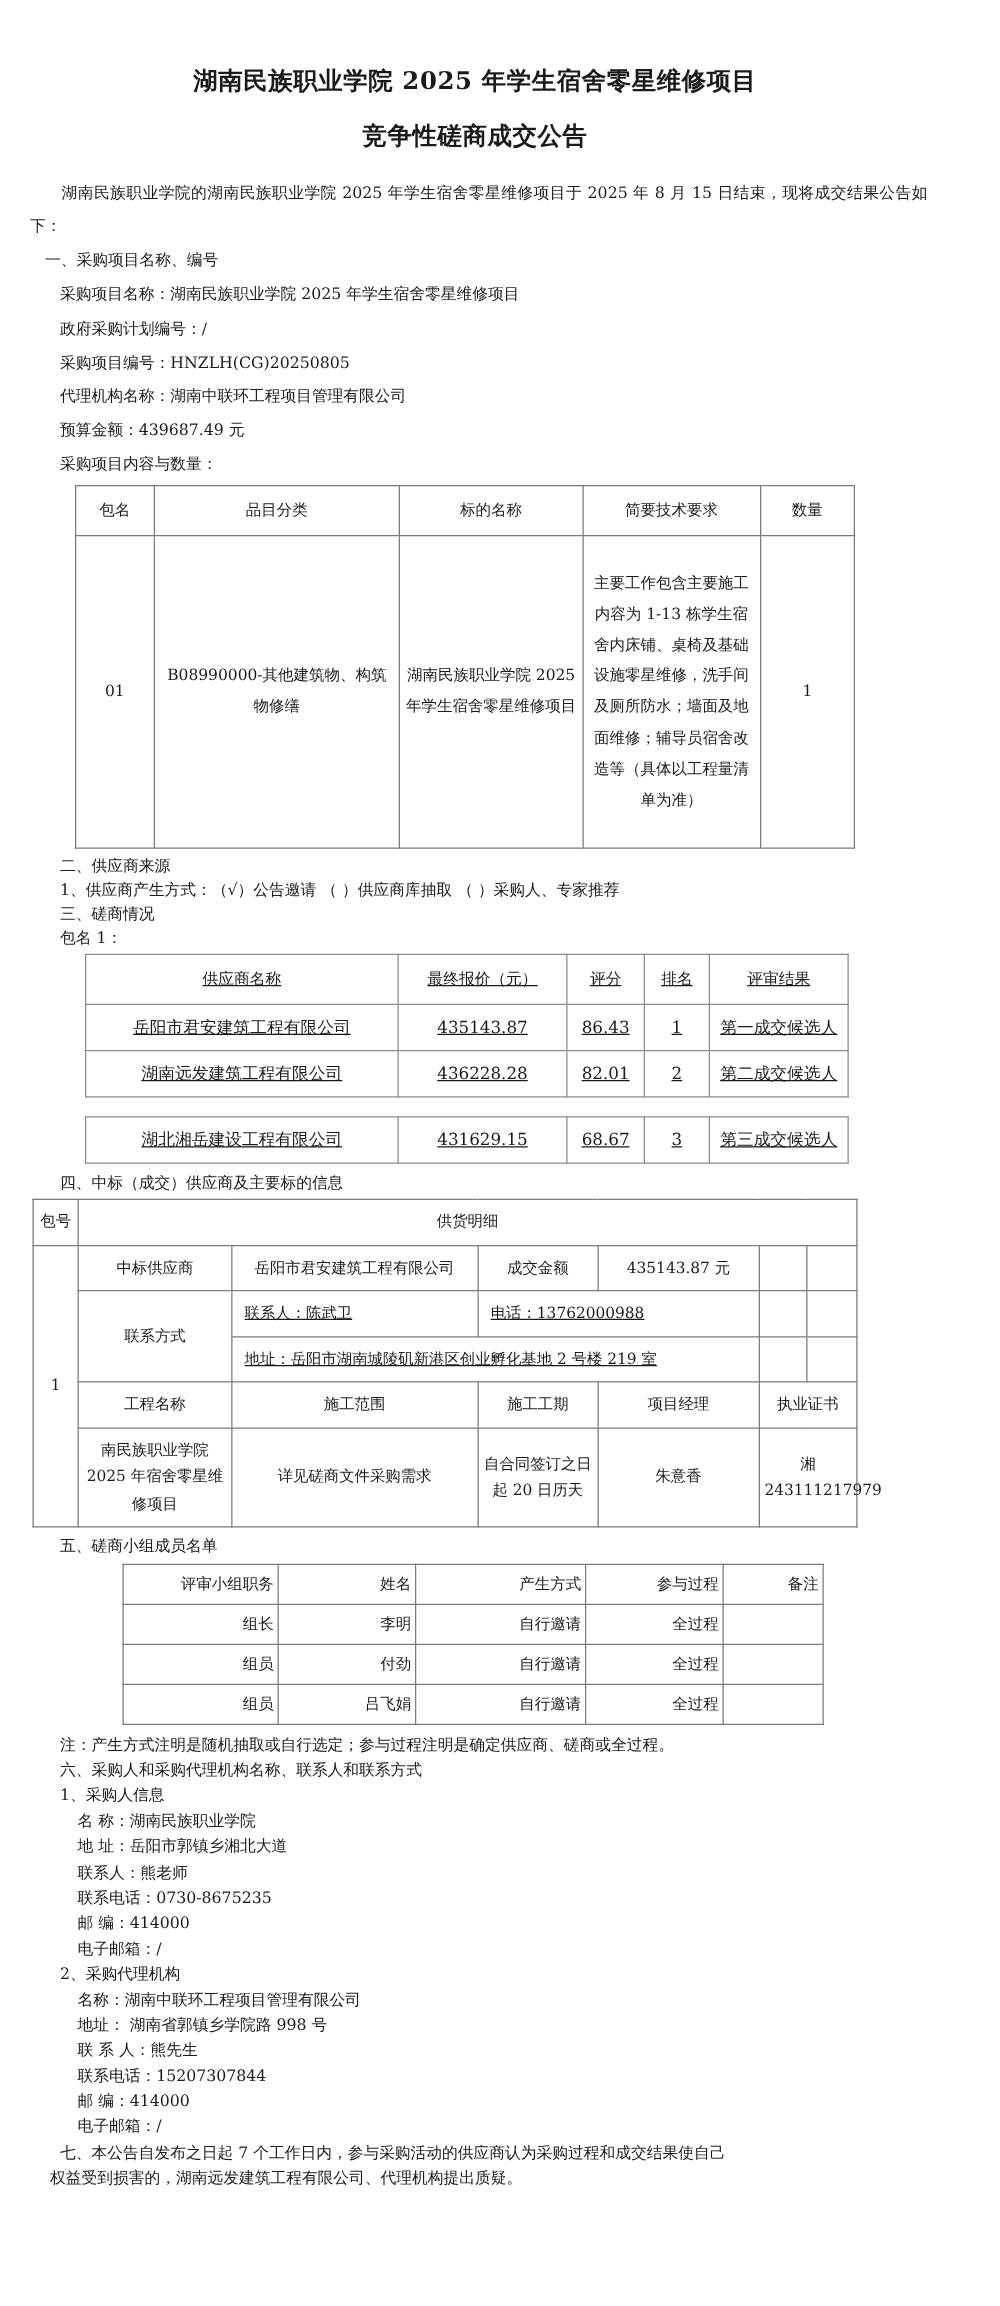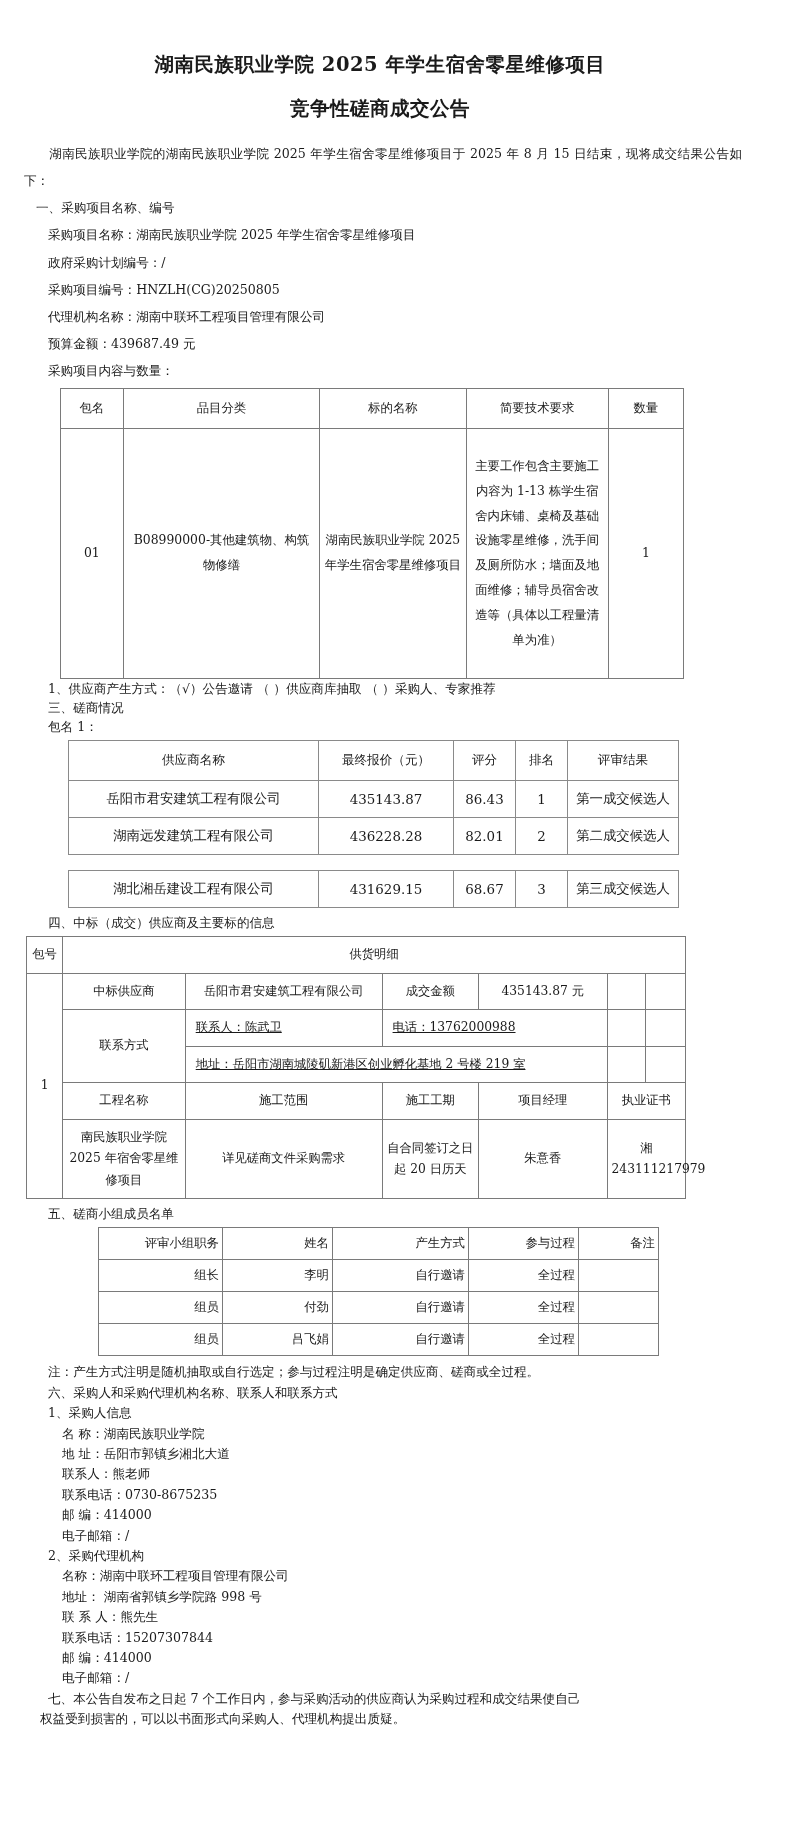--- a/index.html
+++ b/index.html
@@ -69,20 +69,21 @@
     padding: 5px 4px;
     line-height: 2.0;
   }
   .t-items th { font-weight: 400; padding: 7px 4px; }
   .t-items td.tall { height: 250px; }
 
   .t-bids {
     width: 610px;
     margin: 4px 0 0 68px;
     table-layout: fixed;
+    text-decoration: underline;
   }
   .t-bids th, .t-bids td {
     border: 1px solid #8a8a8a;
     font-size: 13.4px;
     text-align: center;
     vertical-align: middle;
     padding: 9px 2px;
   }
   .t-bids th { font-weight: 400; font-size: 12.6px; padding: 11px 2px; }
   .gap-spacer { height: 11px; }
@@ -160,20 +161,21 @@
       <tr>
         <td class="tall">01</td>
         <td>B08990000-其他建筑物、构筑物修缮</td>
         <td>湖南民族职业学院 2025 年学生宿舍零星维修项目</td>
         <td>主要工作包含主要施工内容为 1-13 栋学生宿舍内床铺、桌椅及基础设施零星维修，洗手间及厕所防水；墙面及地面维修；辅导员宿舍改造等（具体以工程量清单为准）</td>
         <td>1</td>
       </tr>
     </tbody>
   </table>
 
+  <p class="tight" style="margin-top:4px">二、供应商来源</p>
   <p class="tight">1、供应商产生方式：（√）公告邀请 （ ）供应商库抽取 （ ）采购人、专家推荐</p>
   <p class="tight">三、磋商情况</p>
   <p class="tight">包名 1：</p>
 
   <table class="t-bids">
     <colgroup>
       <col style="width:250px">
         <col style="width:135px">
         <col style="width:62px">
         <col style="width:52px">
@@ -338,15 +340,15 @@
   <p class="contact-block">电子邮箱：/</p>
   <p class="contact-head">2、采购代理机构</p>
   <p class="contact-block">名称：湖南中联环工程项目管理有限公司</p>
   <p class="contact-block">地址： 湖南省郭镇乡学院路 998 号</p>
   <p class="contact-block">联 系 人：熊先生</p>
   <p class="contact-block">联系电话：15207307844</p>
   <p class="contact-block">邮 编：414000</p>
   <p class="contact-block">电子邮箱：/</p>
 
   <p class="final-note">七、本公告自发布之日起 7 个工作日内，参与采购活动的供应商认为采购过程和成交结果使自己</p>
-  <p class="final-note cont" style="padding-left:40px">权益受到损害的，可以以书面形式向采购人、代理机构提出质疑。</p>
+  <p class="final-note cont" style="padding-left:40px">权益受到损害的，湖南远发建筑工程有限公司、代理机构提出质疑。</p>
 
 </div>
 
 </body></html>

